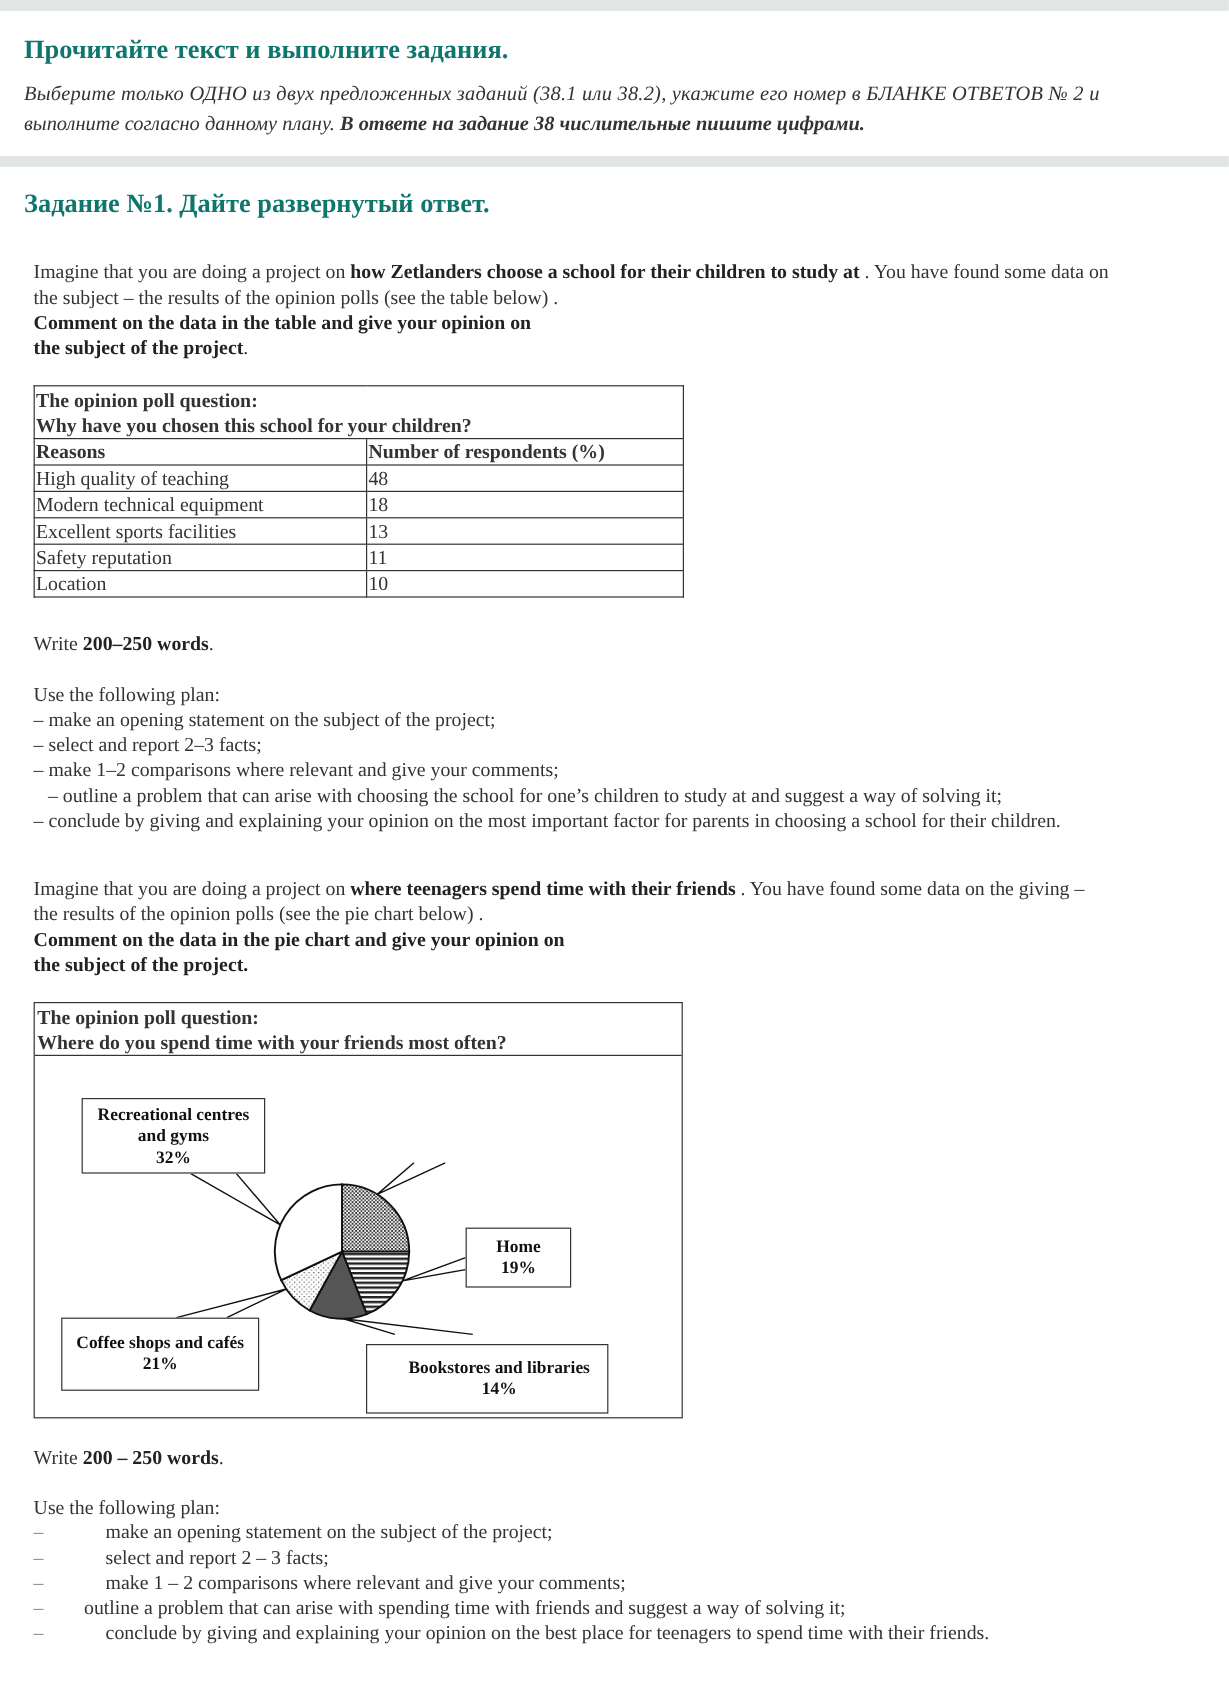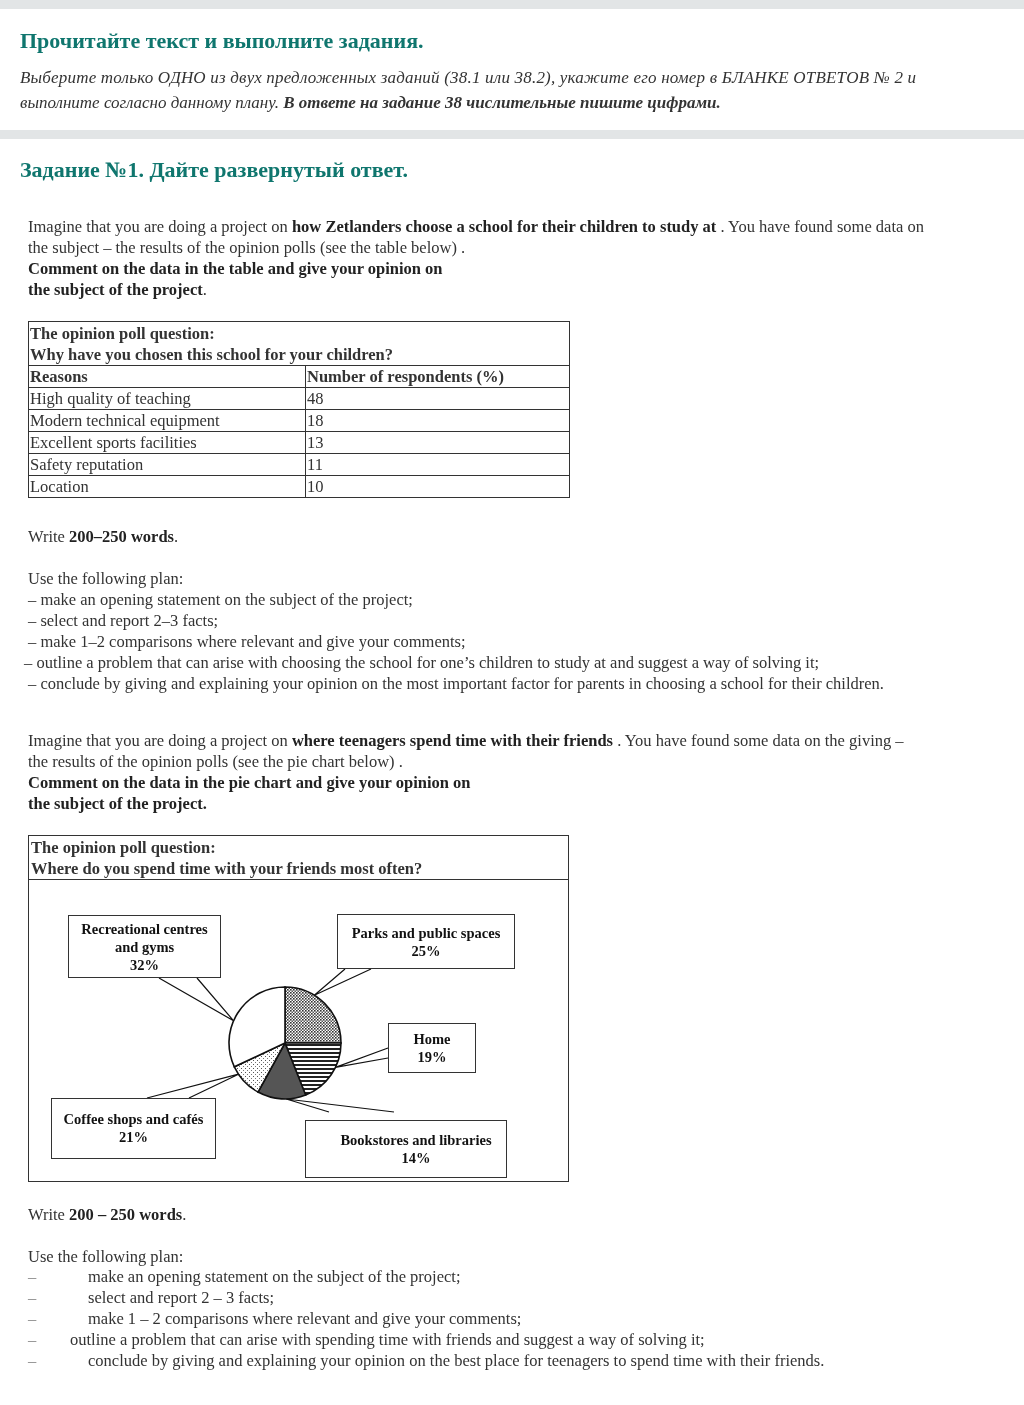--- a/index.html
+++ b/index.html
@@ -85,21 +85,21 @@
 </tbody>
   </table>
 
 <div class="abs txt" style="left:28px;top:526px;">
   <span>Write </span><span class="bold">200–250 words</span><span>.</span>
 </div>
 <div class="abs txt" style="left:28px;top:568px;">Use the following plan:</div>
 <div class="abs txt" style="left:28px;top:589px;">–  make an opening statement on the subject of the project;</div>
 <div class="abs txt" style="left:28px;top:610px;">–  select and report 2–3 facts;</div>
 <div class="abs txt" style="left:28px;top:631px;">–  make 1–2 comparisons where relevant and give your comments;</div>
-<div class="abs txt" style="left:24px;top:652px;">–  outline a problem that can arise with choosing the school for one’s children to study at and suggest a way of solving it;</div>
+<div class="abs txt" style="left:40px;top:652px;">–  outline a problem that can arise with choosing the school for one’s children to study at and suggest a way of solving it;</div>
 <div class="abs txt" style="left:28px;top:673px;">–  conclude by giving and explaining your opinion on the most important factor for parents in choosing a school for their children.</div>
 
 <div class="abs txt" style="left:28px;top:730px;">
   <span>Imagine that you are doing a project on </span><span class="bold">where teenagers spend time with their friends</span><span> . You have found some data on the giving  –</span>
 </div>
 <div class="abs txt" style="left:28px;top:751px;"> the results of the opinion polls (see the pie chart below) .</div>
 <div class="abs txt bold" style="left:28px;top:772px;">Comment on the data in the pie chart and give your opinion on</div>
 <div class="abs txt bold" style="left:28px;top:793px;">the subject of the project.</div>
 
 <div class="chartbox">
@@ -138,24 +138,20 @@
         <path d="M256,207 L229.02,256.07 A56,56 0 0 1 205.33,230.84 Z" fill="url(#p-lightdots)" stroke="#111" stroke-width="1.6"></path>
         <path d="M256,207 L205.33,230.84 A56,56 0 0 1 256.00,151.00 Z" fill="#ffffff" stroke="#111" stroke-width="1.6"></path>
       </g>
   </svg>
 
   <div class="lbl" style="left:39px;top:79px;width:153px;height:63px;padding-top:4px;">
     <div>Recreational centres</div>
     <div>and gyms</div>
     <div>32%</div>
   </div>
-  <div class="lbl" style="left:308px;top:78px;width:178px;height:55px;padding-top:9px;">
-    <div>Parks and public spaces</div>
-    <div>25%</div>
-  </div>
   <div class="lbl" style="left:359px;top:187px;width:88px;height:50px;padding-top:6px;">
     <div>Home</div>
     <div>19%</div>
   </div>
   <div class="lbl" style="left:22px;top:262px;width:165px;height:61px;padding-top:11px;">
     <div>Coffee shops and cafés</div>
     <div>21%</div>
   </div>
   <div class="lbl" style="left:276px;top:284px;width:202px;height:58px;padding-top:10px;padding-left:20px;">
     <div>Bookstores and libraries</div>

